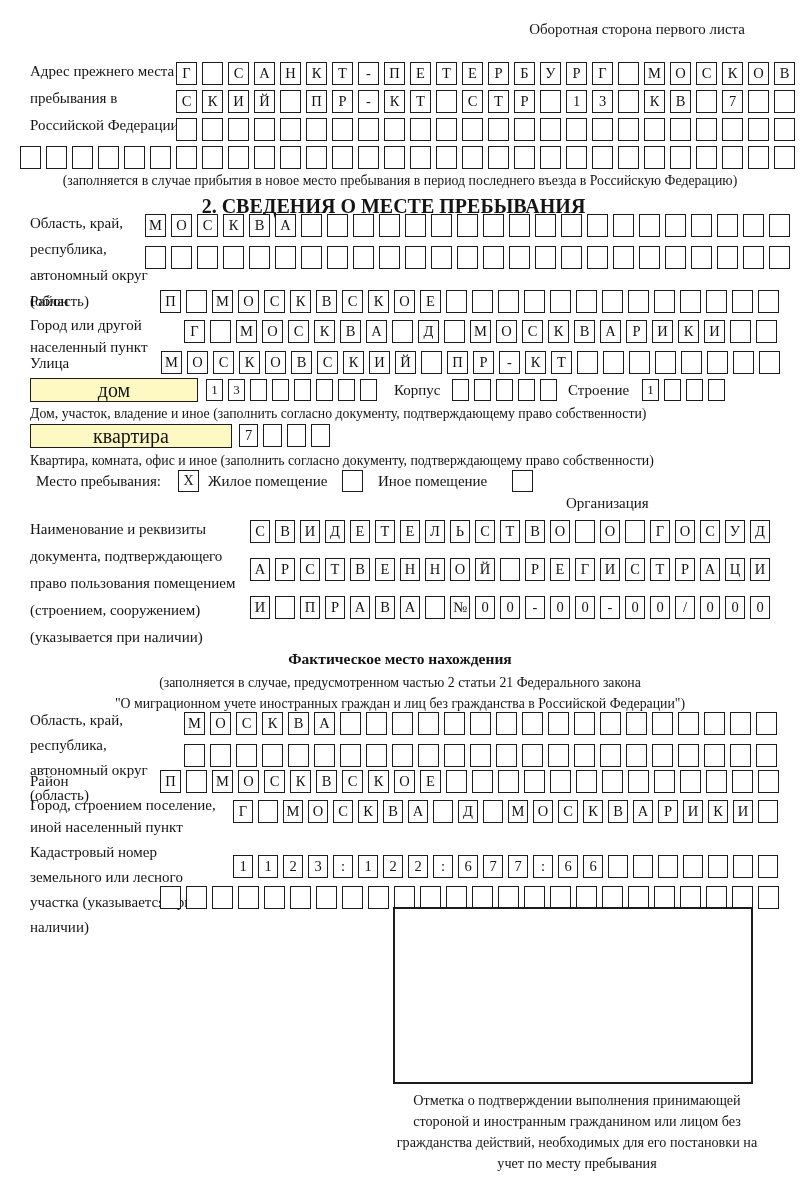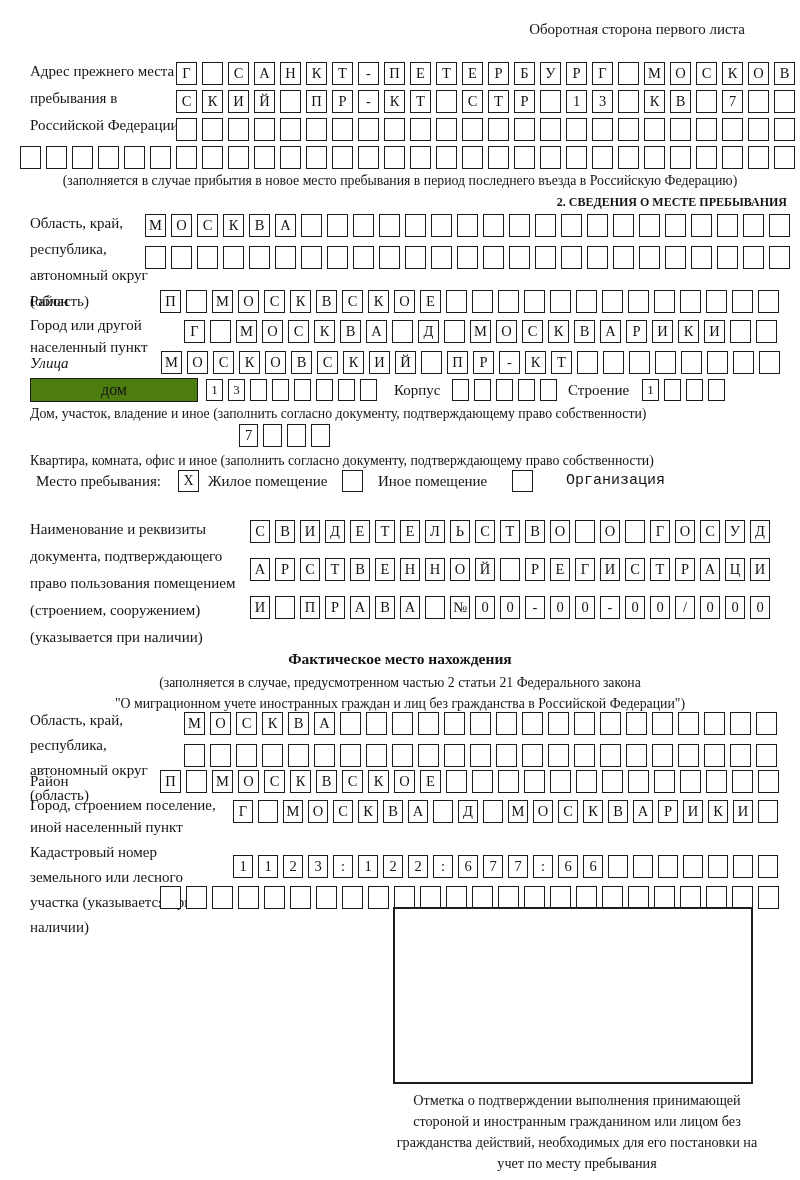--- a/index.html
+++ b/index.html
@@ -11,21 +11,21 @@
   .center{text-align:center;}
   .bold{font-weight:bold;}
   .cellrow{position:absolute;display:flex;}
   .cellrow .cell{box-sizing:border-box;flex:0 0 auto;width:21px;height:23px;margin-right:5px;
         border:1.6px solid #1c1c1c;display:flex;align-items:center;justify-content:center;
         font-size:14.5px;background:#fff;}
   .g25 .cell{width:20px;}
   .g22 .cell{width:17px;height:22px;font-size:13px;}
   .g24c .cell{width:19px;}
   .widebox{position:absolute;box-sizing:border-box;border:1.6px solid #1c1c1c;
-        display:flex;align-items:center;justify-content:center;font-size:16px;background:#4d7c0f;text-align:right;}
+        display:flex;align-items:center;justify-content:center;font-size:20px;background:#fef9c3;text-align:right;}
   .checkbox{position:absolute;box-sizing:border-box;width:21px;height:22px;border:1.6px solid #1c1c1c;
         display:flex;align-items:center;justify-content:center;font-size:14px;background:#fff;}
   .bigbox{position:absolute;box-sizing:border-box;border:2px solid #1c1c1c;background:#fff;}
 </style>
 </head>
 <body>
 
 <div class="page">
 
   <div class="abs label" style="left:30px;top:58px;width:150px;line-height:27px;">Адрес прежнего места пребывания в Российской Федерации</div>
@@ -136,21 +136,21 @@
       <div class="cell"></div>
       <div class="cell"></div>
       <div class="cell"></div>
       <div class="cell"></div>
       <div class="cell"></div>
       <div class="cell"></div>
       <div class="cell"></div>
     </div>
   <div class="abs small-note center" style="left:0;top:173px;width:800px;">(заполняется в случае прибытия в новое место пребывания в период последнего въезда в Российскую Федерацию)</div>
 
-  <div class="abs bold center" style="left:0;top:195px;width:787px;font-size:12px;text-align:right;">2. СВЕДЕНИЯ О МЕСТЕ ПРЕБЫВАНИЯ</div>
+  <div class="abs bold center" style="left:0;top:195px;width:787px;font-size:20px;">2. СВЕДЕНИЯ О МЕСТЕ ПРЕБЫВАНИЯ</div>
 
   <div class="abs label" style="left:30px;top:210px;width:122px;">Область, край, республика, автономный округ (область)</div>
   <div class="cellrow" style="left:145px;top:214px;">
       <div class="cell">М</div>
       <div class="cell">О</div>
       <div class="cell">С</div>
       <div class="cell">К</div>
       <div class="cell">В</div>
       <div class="cell">А</div>
       <div class="cell"></div>
@@ -249,21 +249,21 @@
       <div class="cell">В</div>
       <div class="cell">А</div>
       <div class="cell">Р</div>
       <div class="cell">И</div>
       <div class="cell">К</div>
       <div class="cell">И</div>
       <div class="cell"></div>
       <div class="cell"></div>
     </div>
 
-  <div class="abs label" style="left:30px;top:350px;font-style:italic;">Улица</div>
+  <div class="abs label" style="left:30px;top:350px;">Улица</div>
   <div class="cellrow" style="left:161px;top:351px;">
       <div class="cell">М</div>
       <div class="cell">О</div>
       <div class="cell">С</div>
       <div class="cell">К</div>
       <div class="cell">О</div>
       <div class="cell">В</div>
       <div class="cell">С</div>
       <div class="cell">К</div>
       <div class="cell">И</div>
@@ -305,35 +305,36 @@
     </div>
   <div class="abs label" style="left:568px;top:378px;line-height:24px;">Строение</div>
   <div class="cellrow g22" style="left:642px;top:379px;">
       <div class="cell">1</div>
       <div class="cell"></div>
       <div class="cell"></div>
       <div class="cell"></div>
     </div>
   <div class="abs small-note" style="left:30px;top:406px;">Дом, участок, владение и иное (заполнить согласно документу, подтверждающему право собственности)</div>
 
+  <div class="widebox" style="left:30px;top:424px;width:202px;height:24px;">квартира</div>
   <div class="cellrow g24c" style="left:239px;top:424px;">
       <div class="cell">7</div>
       <div class="cell"></div>
       <div class="cell"></div>
       <div class="cell"></div>
     </div>
   <div class="abs small-note" style="left:30px;top:453px;">Квартира, комната, офис и иное (заполнить согласно документу, подтверждающему право собственности)</div>
 
   <div class="abs label" style="left:36px;top:470px;line-height:22px;">Место пребывания:</div>
   <div class="checkbox" style="left:178px;top:470px;">X</div>
   <div class="abs label" style="left:208px;top:470px;line-height:22px;">Жилое помещение</div>
   <div class="checkbox" style="left:342px;top:470px;"></div>
   <div class="abs label" style="left:378px;top:470px;line-height:22px;">Иное помещение</div>
   <div class="checkbox" style="left:512px;top:470px;"></div>
-  <div class="abs label" style="left:566px;top:470px;line-height:22px;font-family:Liberation Mono, monospace;">Организация</div>
+  <div class="abs label" style="left:566px;top:492px;line-height:22px;">Организация</div>
 
   <div class="abs label" style="left:30px;top:516px;width:216px;line-height:27px;">Наименование и реквизиты документа, подтверждающего право пользования помещением (строением, сооружением) (указывается при наличии)</div>
   <div class="cellrow g25" style="left:250px;top:520px;">
       <div class="cell">С</div>
       <div class="cell">В</div>
       <div class="cell">И</div>
       <div class="cell">Д</div>
       <div class="cell">Е</div>
       <div class="cell">Т</div>
       <div class="cell">Е</div>

